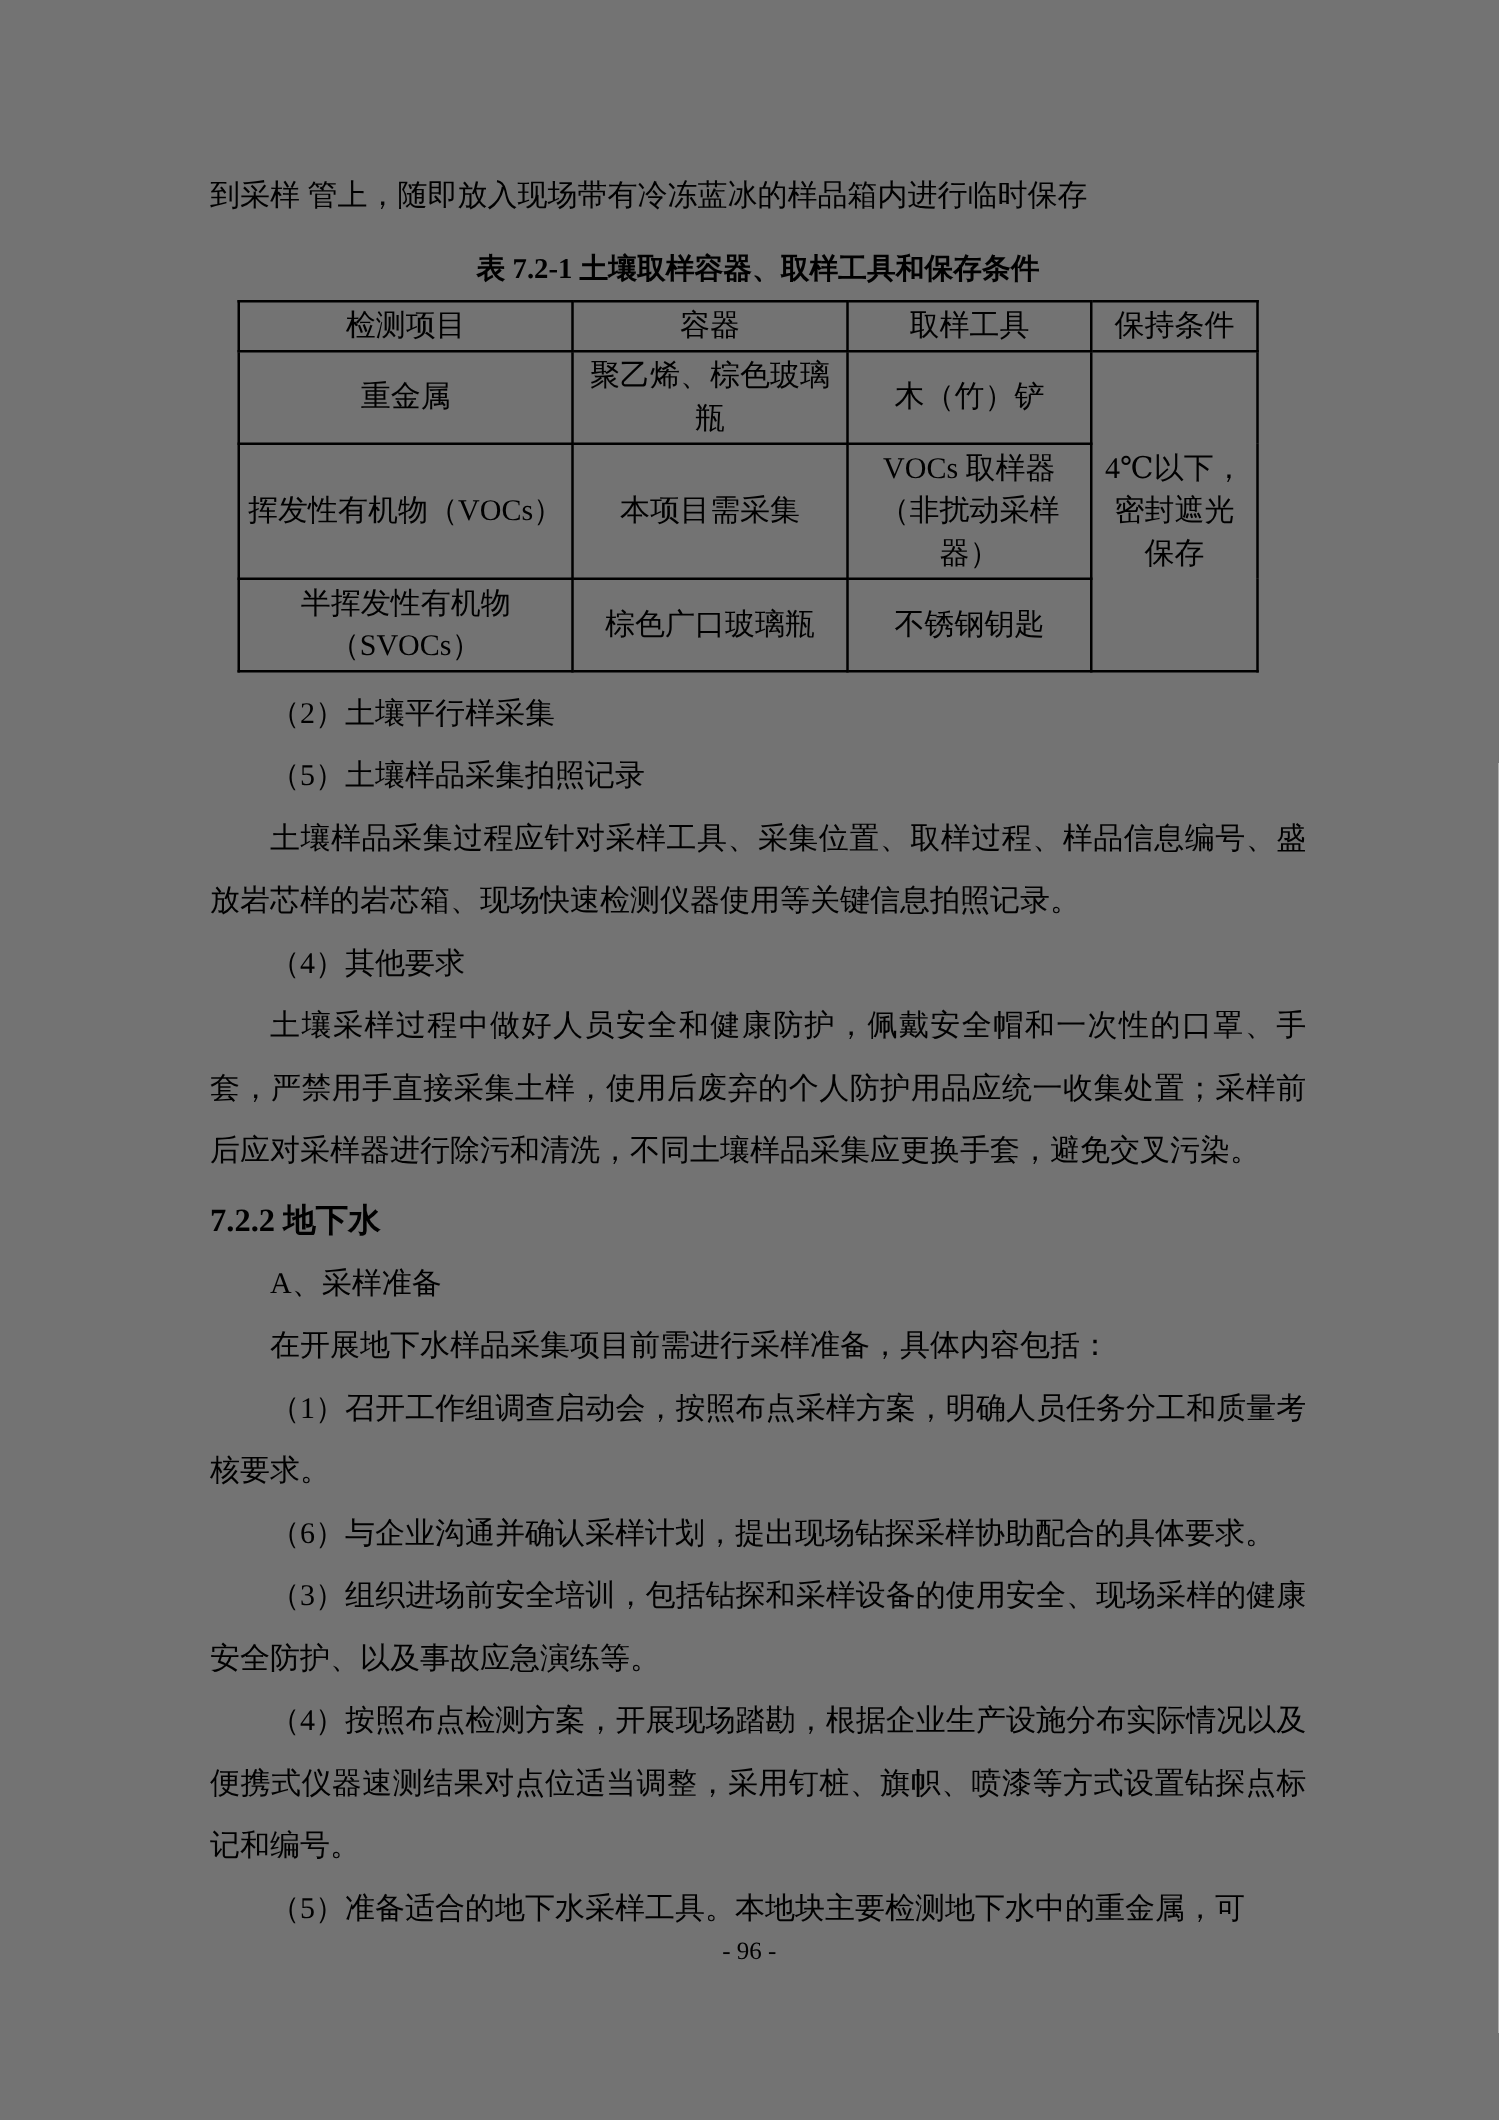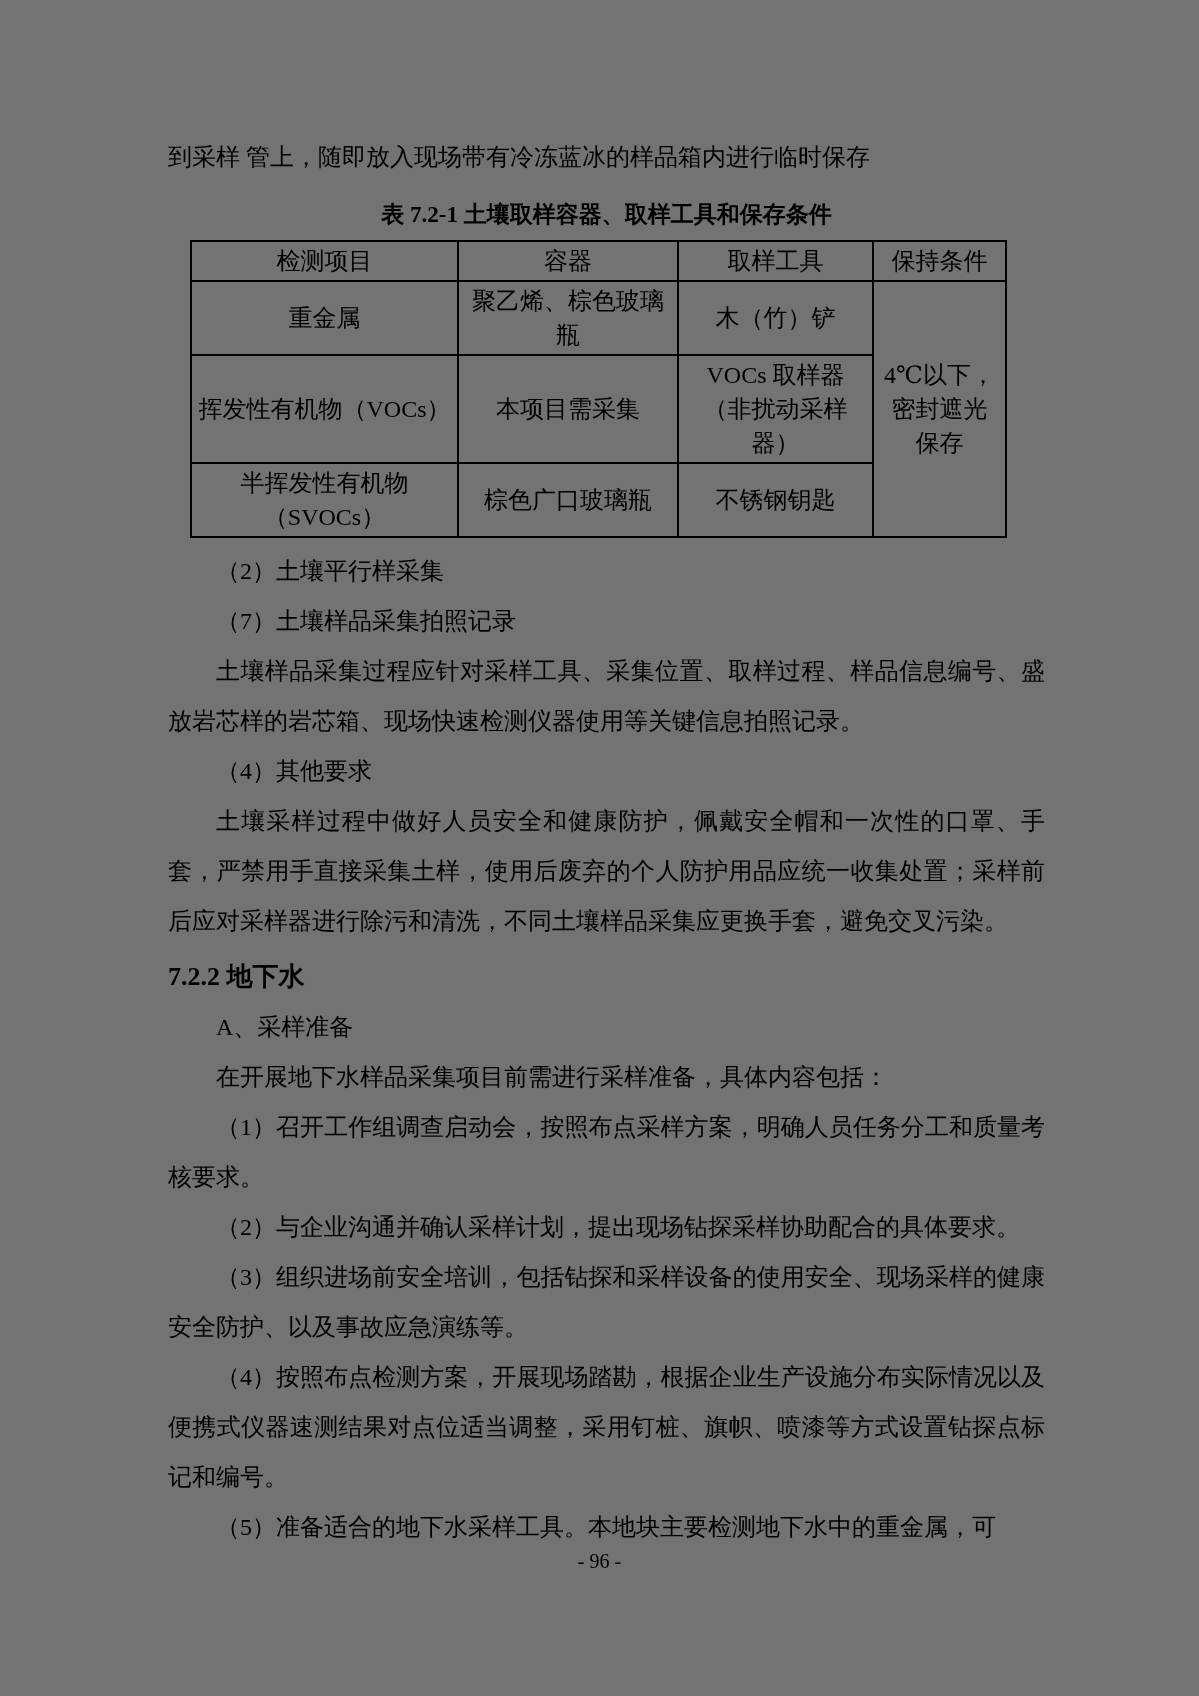--- a/index.html
+++ b/index.html
@@ -114,31 +114,31 @@
         </tr>
         <tr class="r-3">
           <td>半挥发性有机物（SVOCs）</td>
           <td>棕色广口玻璃瓶</td>
           <td>不锈钢钥匙</td>
         </tr>
       </tbody>
     </table>
 
     <p class="para first-para">（2）土壤平行样采集</p>
-    <p class="para">（7）土壤样品采集拍照记录</p>
+    <p class="para">（5）土壤样品采集拍照记录</p>
     <p class="para">土壤样品采集过程应针对采样工具、采集位置、取样过程、样品信息编号、盛放岩芯样的岩芯箱、现场快速检测仪器使用等关键信息拍照记录。</p>
     <p class="para">（4）其他要求</p>
     <p class="para">土壤采样过程中做好人员安全和健康防护，佩戴安全帽和一次性的口罩、手套，严禁用手直接采集土样，使用后废弃的个人防护用品应统一收集处置；采样前后应对采样器进行除污和清洗，不同土壤样品采集应更换手套，避免交叉污染。</p>
 
     <h2 class="section-heading">7.2.2 地下水</h2>
 
     <p class="para">A、采样准备</p>
     <p class="para">在开展地下水样品采集项目前需进行采样准备，具体内容包括：</p>
     <p class="para">（1）召开工作组调查启动会，按照布点采样方案，明确人员任务分工和质量考核要求。</p>
-    <p class="para">（2）与企业沟通并确认采样计划，提出现场钻探采样协助配合的具体要求。</p>
+    <p class="para">（6）与企业沟通并确认采样计划，提出现场钻探采样协助配合的具体要求。</p>
     <p class="para">（3）组织进场前安全培训，包括钻探和采样设备的使用安全、现场采样的健康安全防护、以及事故应急演练等。</p>
     <p class="para">（4）按照布点检测方案，开展现场踏勘，根据企业生产设施分布实际情况以及便携式仪器速测结果对点位适当调整，采用钉桩、旗帜、喷漆等方式设置钻探点标记和编号。</p>
     <p class="para">（5）准备适合的地下水采样工具。本地块主要检测地下水中的重金属，可</p>
 
   </div>
 
   <div class="page-number">- 96 -</div>
 </div>
 
 </body></html>

